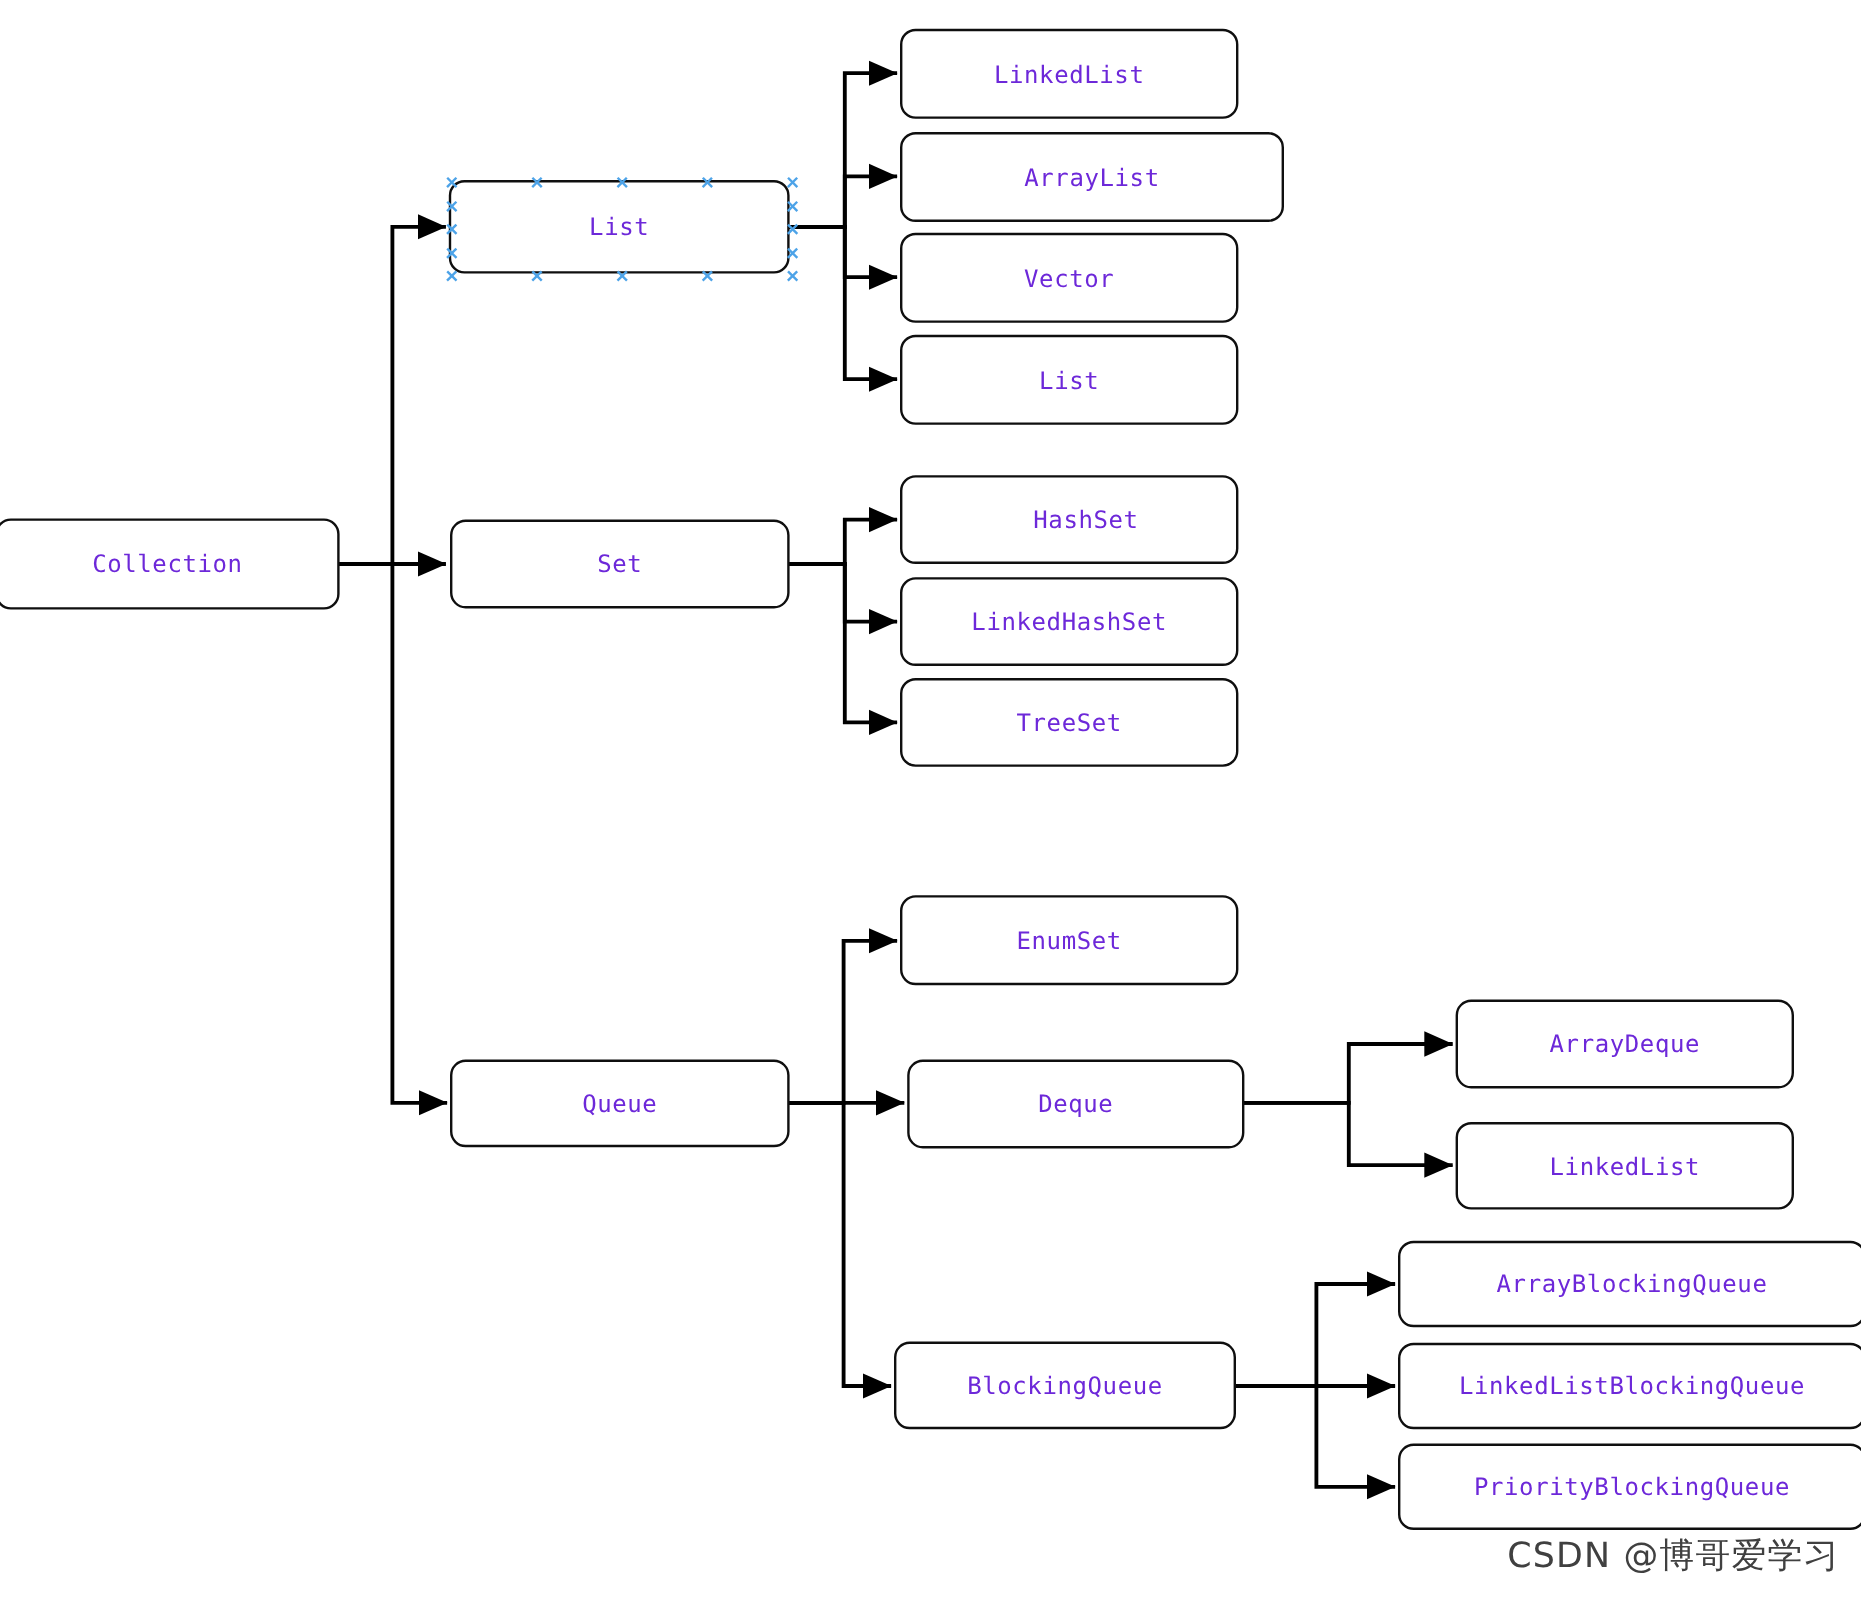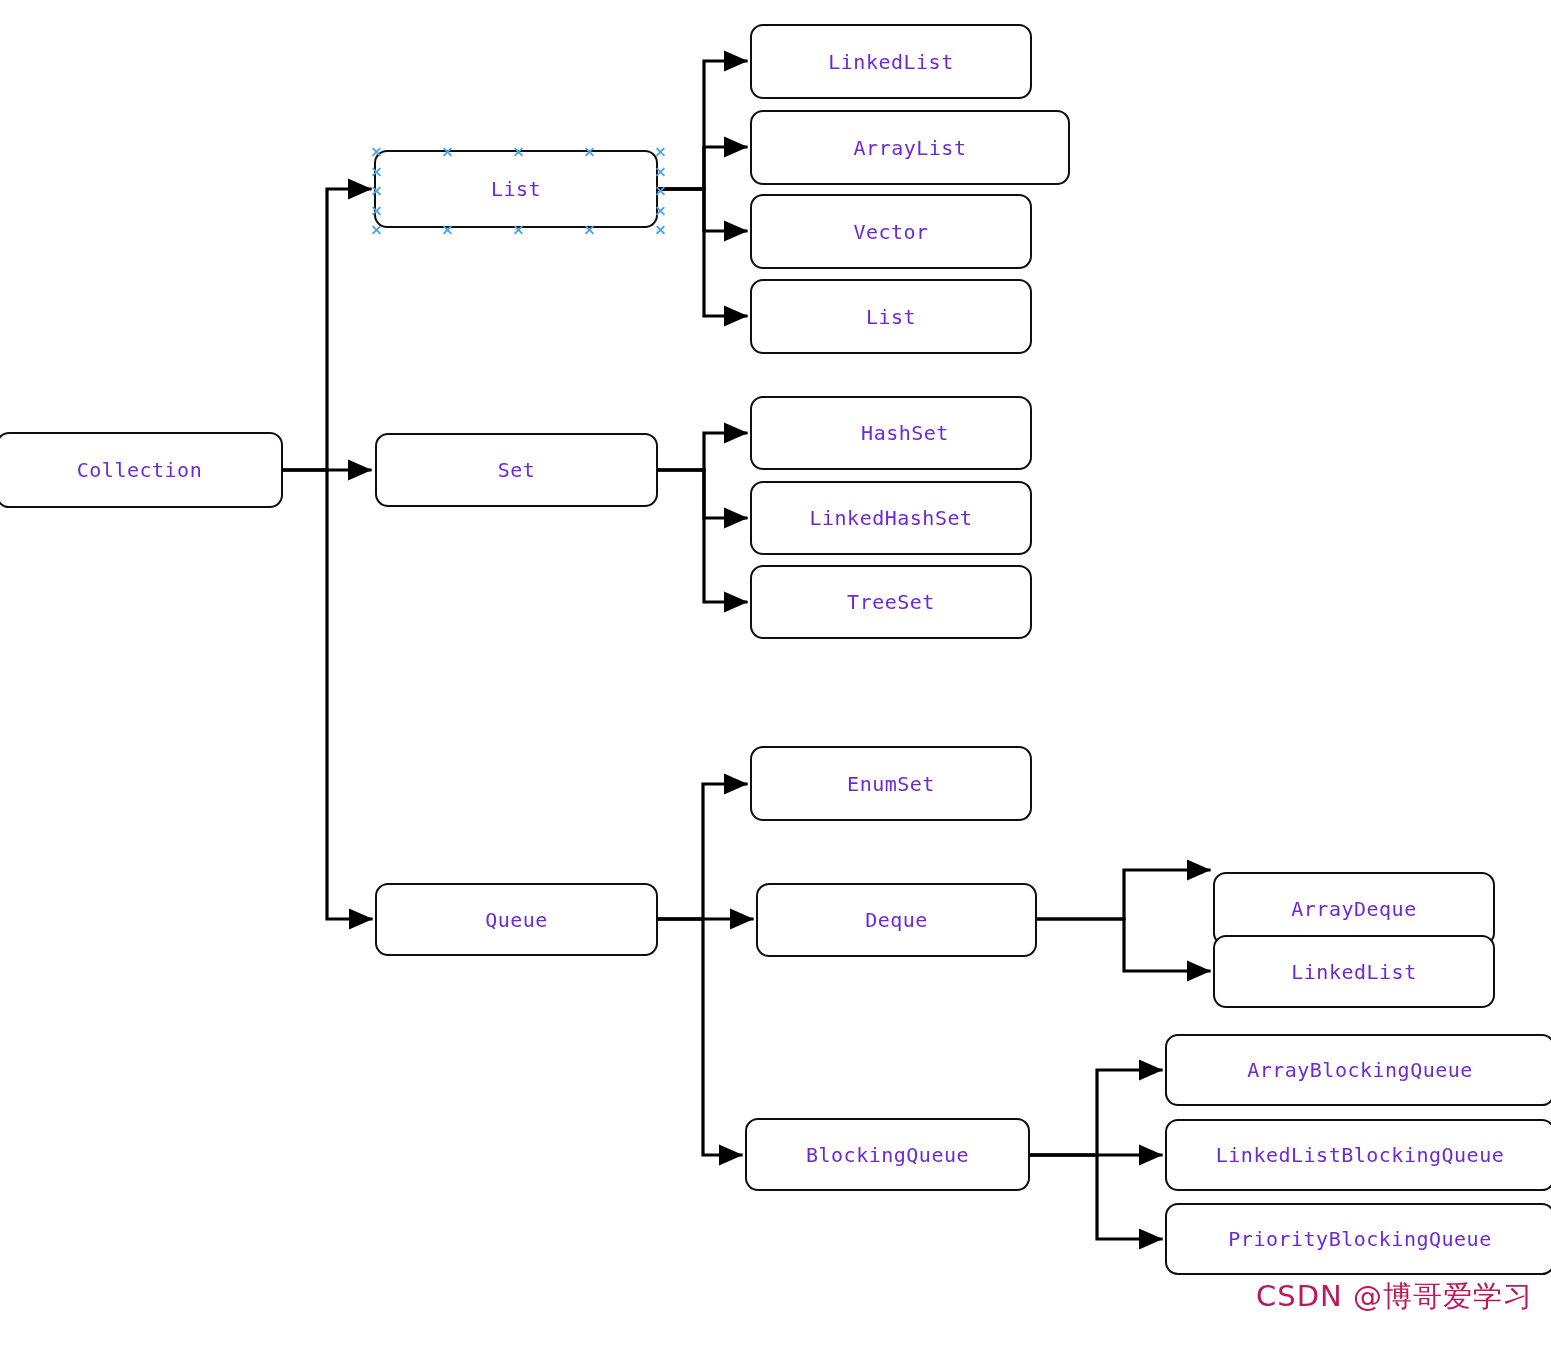--- a/index.html
+++ b/index.html
@@ -83,21 +83,21 @@
     top: 5.5px;
     width: 11px;
     height: 2.2px;
     background: #4da3e8;
     transform: rotate(-45deg);
   }
   #watermark {
     position: absolute;
     right: 18px;
     bottom: 32px;
-    color: #be185d;
+    color: #404040;
     font-family: "DejaVu Sans", "Liberation Sans", sans-serif;
     font-size: 29px;
     letter-spacing: 1px;
     white-space: nowrap;
     z-index: 3;
   }
 </style>
 </head>
 <body>
 
@@ -197,21 +197,21 @@
   <div class="node" style="left:750px; top:746px; width:282px; height:75px;">
     <span>EnumSet</span>
   </div>
   <div class="node" style="left:756px; top:883px; width:281px; height:74px;">
     <span>Deque</span>
   </div>
   <div class="node" style="left:745px; top:1118px; width:285px; height:73px;">
     <span>BlockingQueue</span>
   </div>
 
-  <div class="node" style="left:1213px; top:833px; width:282px; height:74px;margin-top:39px;">
+  <div class="node" style="left:1213px; top:833px; width:282px; height:74px;">
     <span>ArrayDeque</span>
   </div>
   <div class="node" style="left:1213px; top:935px; width:282px; height:73px;">
     <span>LinkedList</span>
   </div>
 
   <div class="node" style="left:1165px; top:1034px; width:390px; height:72px;">
     <span>ArrayBlockingQueue</span>
   </div>
   <div class="node" style="left:1165px; top:1119px; width:390px; height:72px;">

